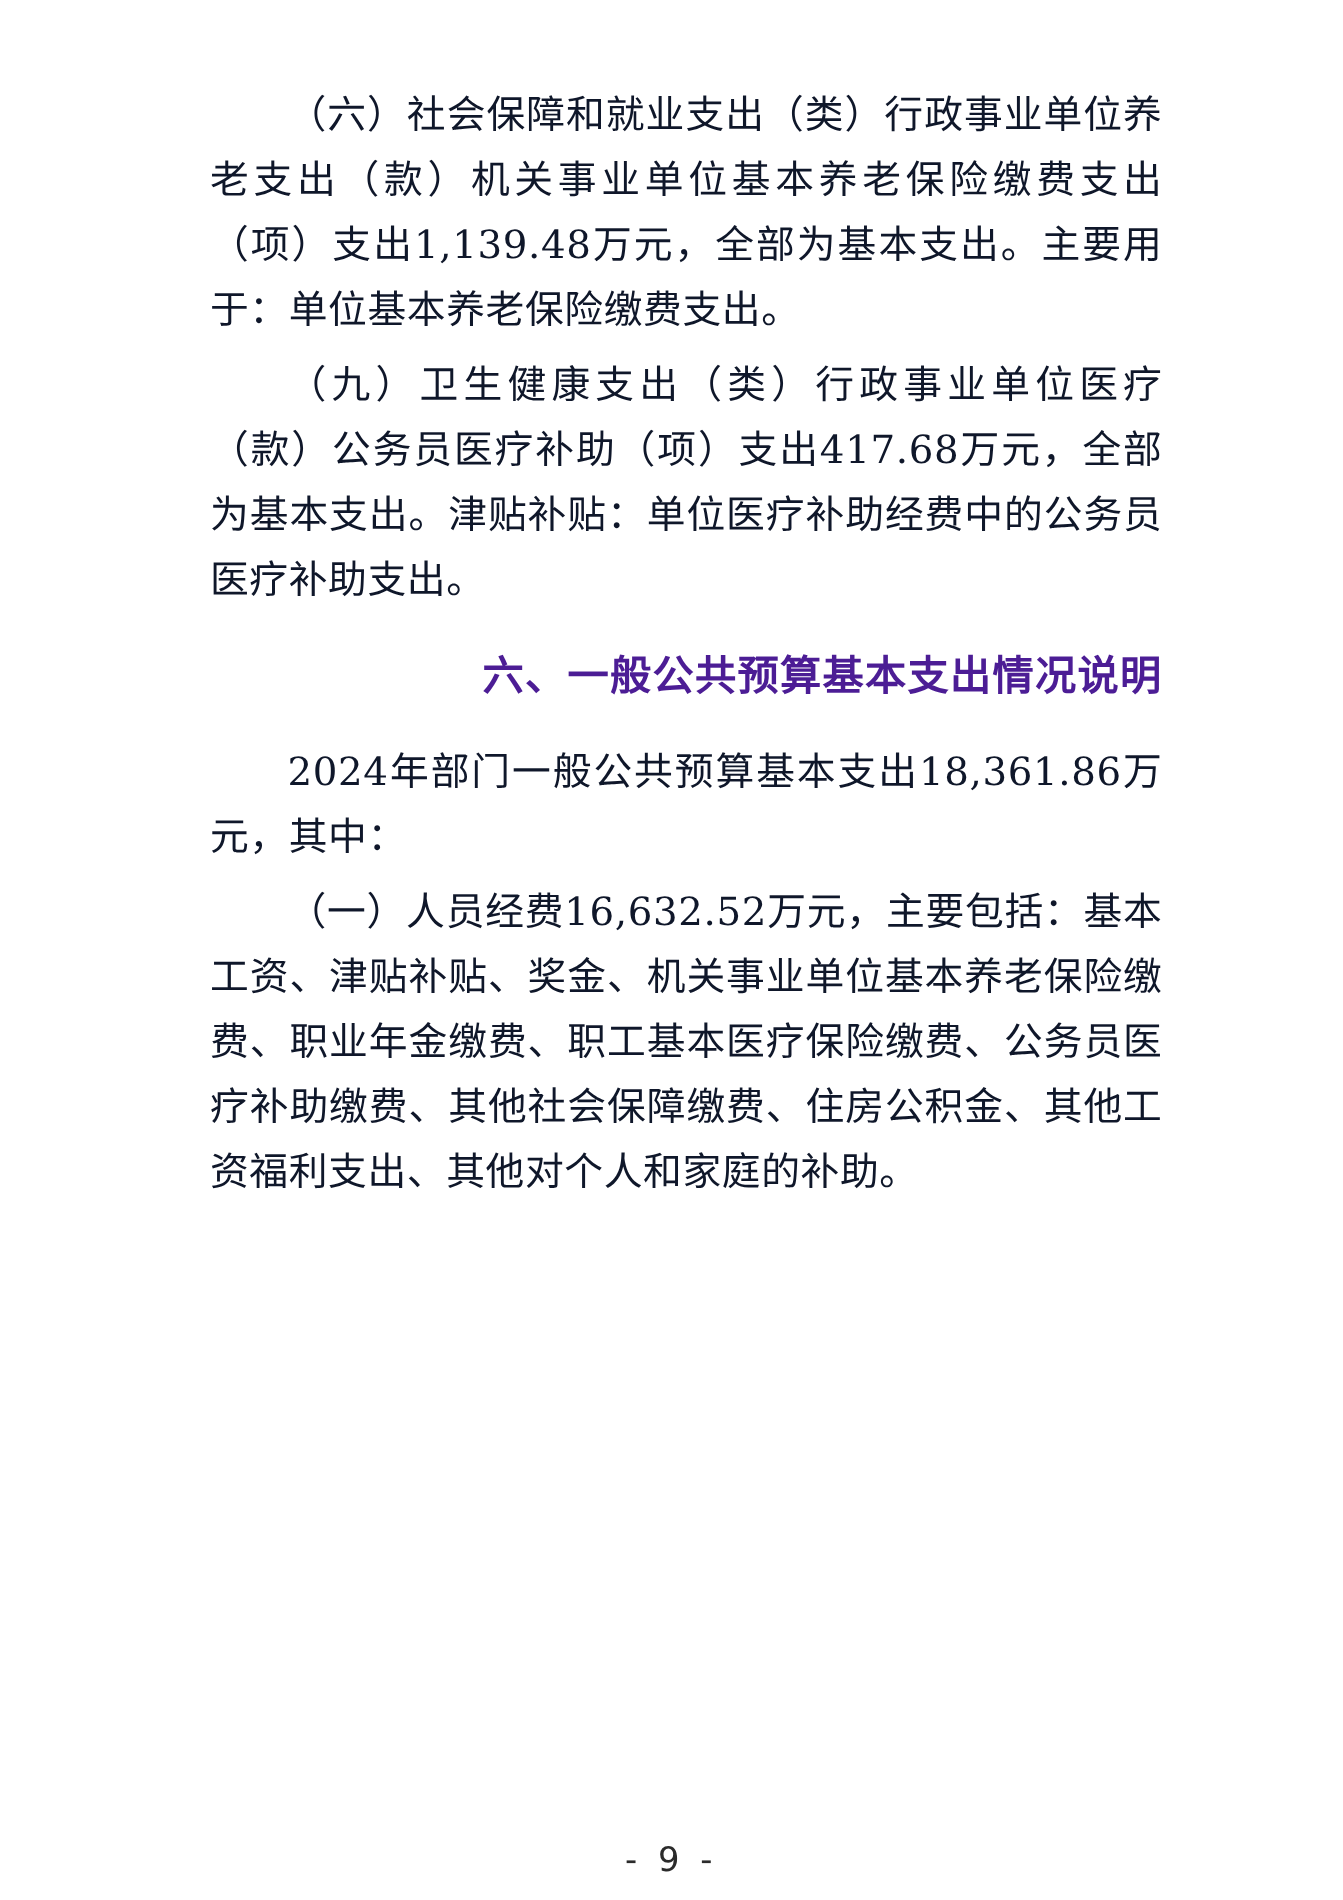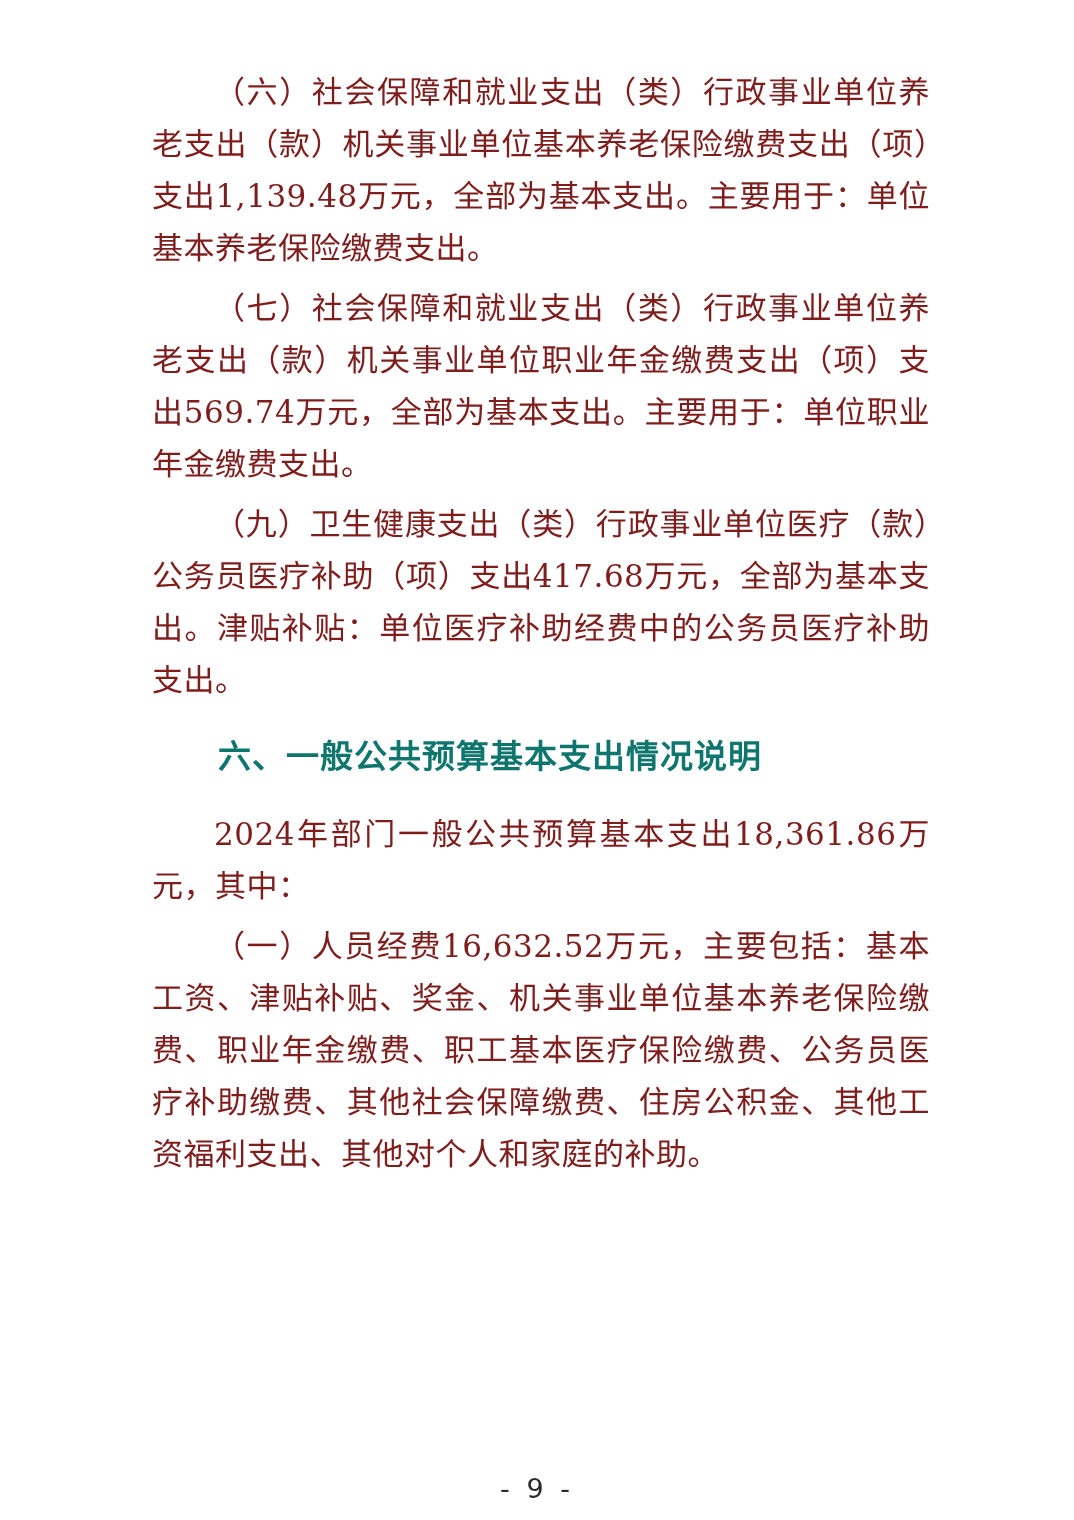--- a/index.html
+++ b/index.html
@@ -17,36 +17,37 @@
     box-sizing: border-box;
   }
   .content {
     box-sizing: border-box;
     padding: 66px 144px 0 152px;
   }
   .body-para {
     font-family: "DejaVu Serif", "Liberation Serif", serif;
     font-size: 31px;
     line-height: 52px;
-    color: #7f1d1d;
+    color: #0f172a;
     text-align: justify;
     text-justify: inter-character;
     text-indent: 2em;
     letter-spacing: 0.5px;
-    margin: 0 0 8px 0;
+    margin: 0 0 8px 16px;
   }
   .section-heading {
     font-family: "DejaVu Sans", "Liberation Sans", sans-serif;
     font-weight: bold;
     font-size: 33px;
     line-height: 50px;
-    color: #0f766e;
+    color: #4c1d95;
     text-indent: 2em;
     letter-spacing: 1px;
     margin: 26px 0 0 0;
+    text-align: right;
   }
   .after-heading-first {
     margin-top: 26px;
   }
   .page-footer {
     position: absolute;
     left: 0;
     bottom: 16px;
     width: 100%;
     text-align: center;
@@ -57,21 +58,20 @@
   }
 </style>
 </head>
 <body>
 
 <div class="page">
   <div class="content">
 
     <p class="body-para">（六）社会保障和就业支出（类）行政事业单位养老支出（款）机关事业单位基本养老保险缴费支出（项）支出1,139.48万元，全部为基本支出。主要用于：单位基本养老保险缴费支出。</p>
 
-    <p class="body-para">（七）社会保障和就业支出（类）行政事业单位养老支出（款）机关事业单位职业年金缴费支出（项）支出569.74万元，全部为基本支出。主要用于：单位职业年金缴费支出。</p>
 
 
     <p class="body-para">（九）卫生健康支出（类）行政事业单位医疗（款）公务员医疗补助（项）支出417.68万元，全部为基本支出。津贴补贴：单位医疗补助经费中的公务员医疗补助支出。</p>
 
 
     <h2 class="section-heading">六、一般公共预算基本支出情况说明</h2>
 
     <p class="body-para after-heading-first">2024年部门一般公共预算基本支出18,361.86万元，其中：</p>
 
     <p class="body-para">（一）人员经费16,632.52万元，主要包括：基本工资、津贴补贴、奖金、机关事业单位基本养老保险缴费、职业年金缴费、职工基本医疗保险缴费、公务员医疗补助缴费、其他社会保障缴费、住房公积金、其他工资福利支出、其他对个人和家庭的补助。</p>

